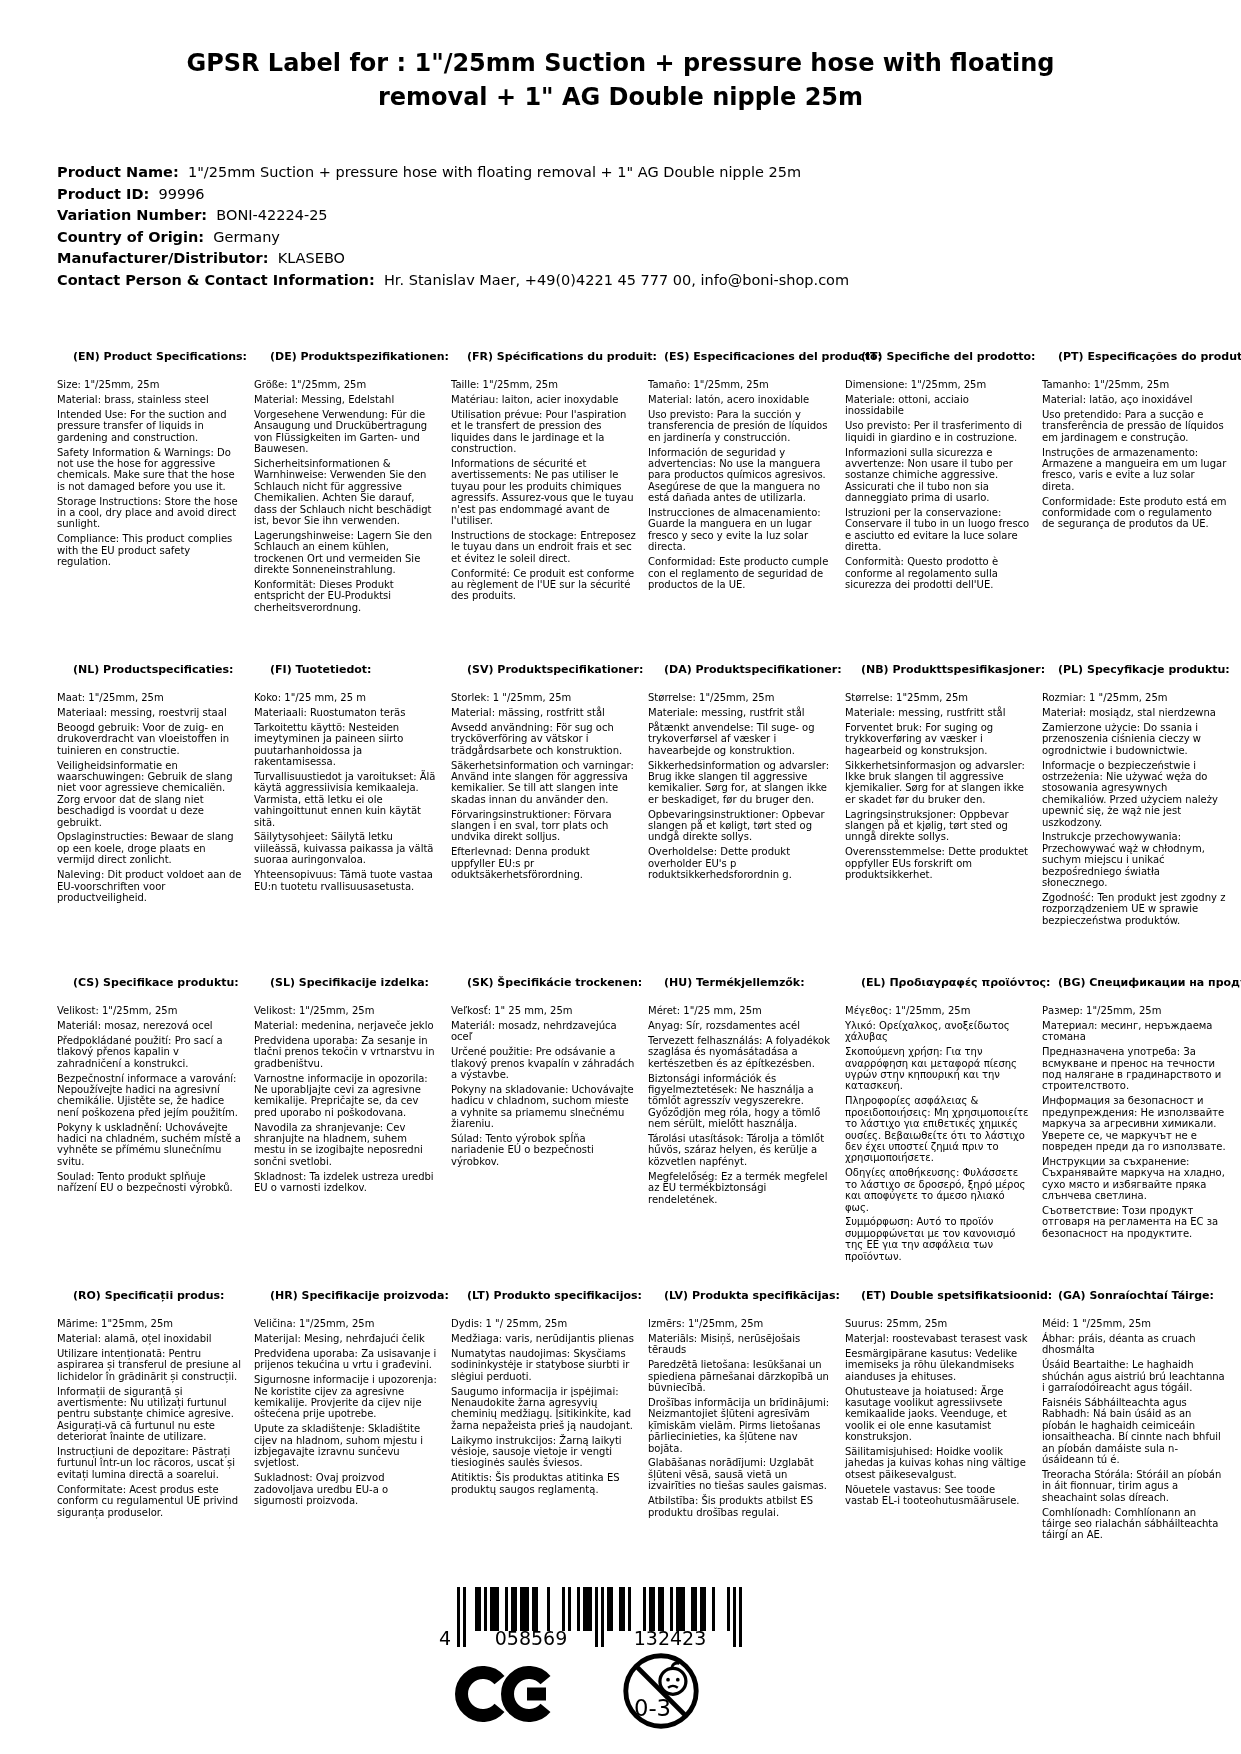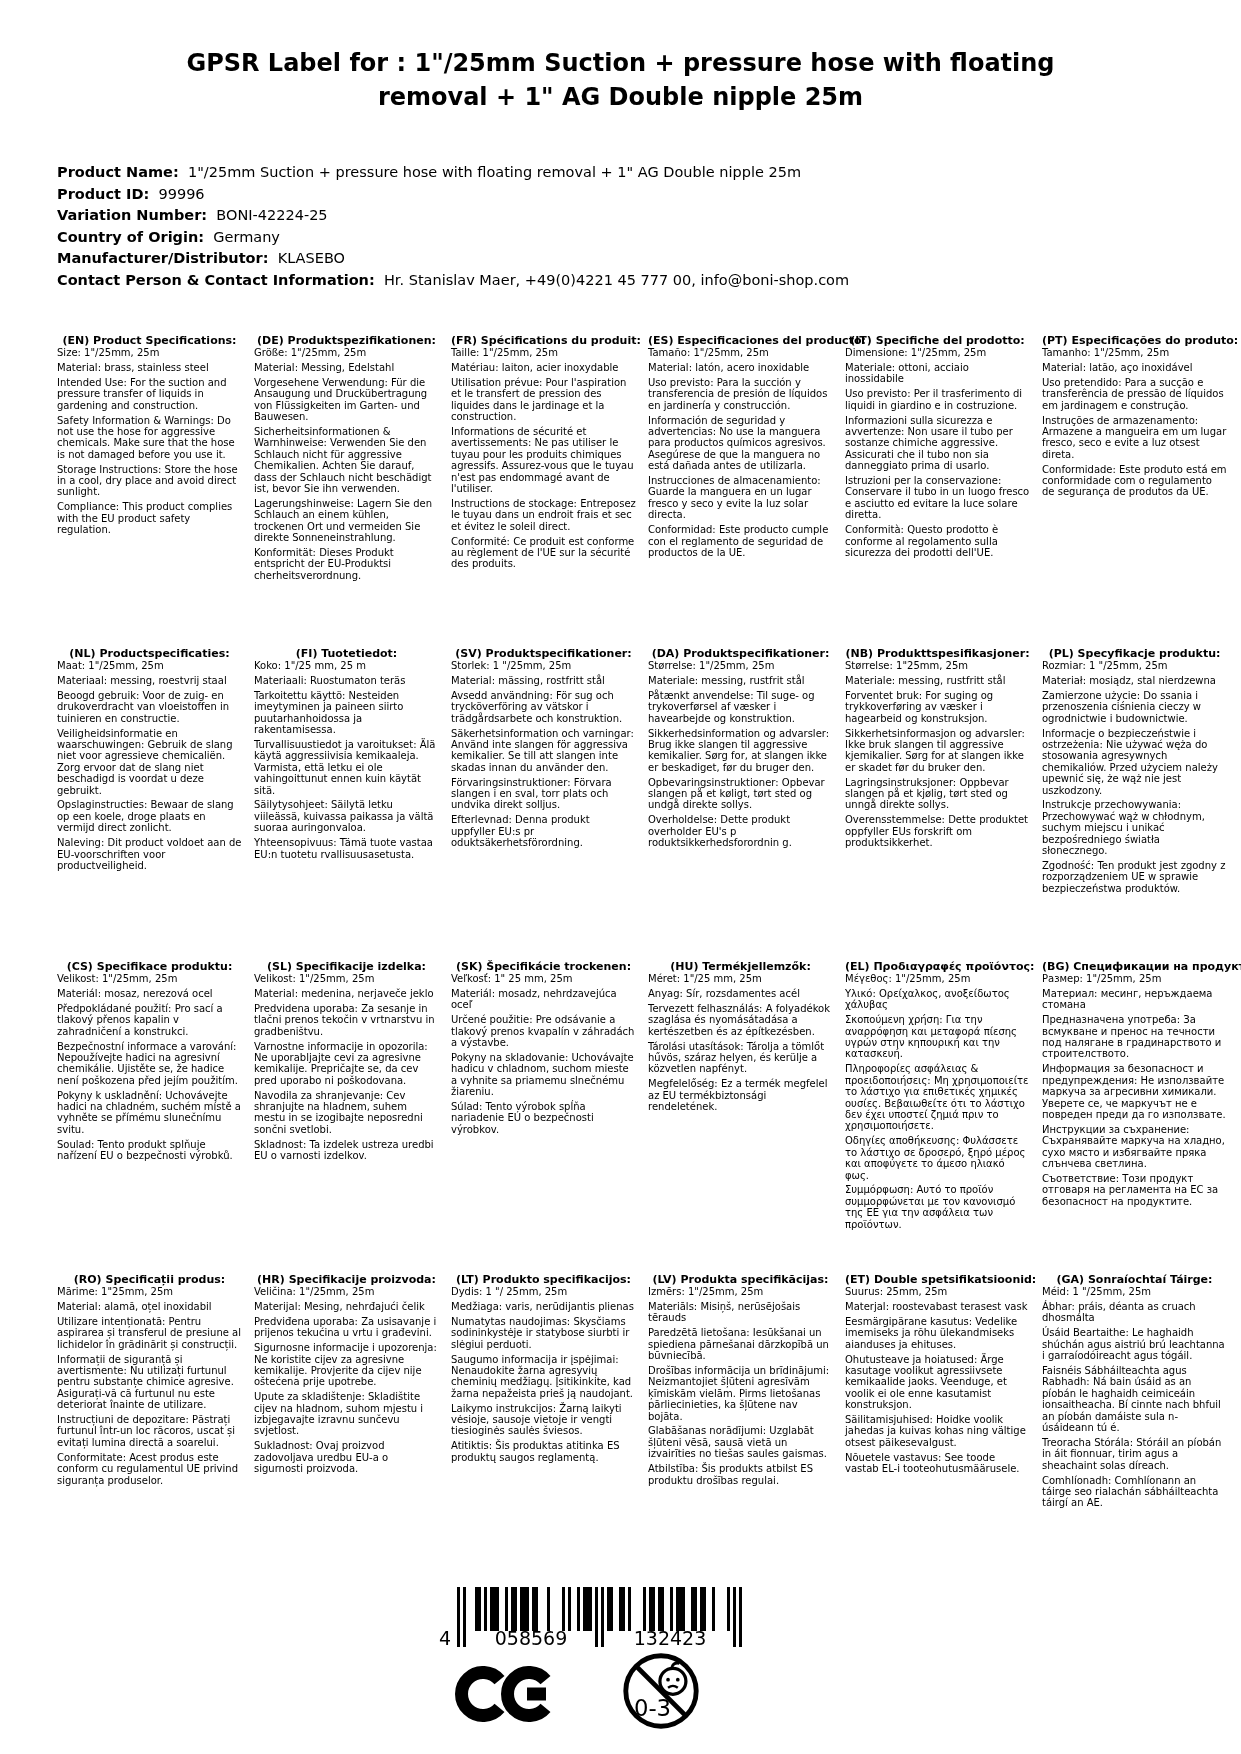--- a/index.html
+++ b/index.html
@@ -6,21 +6,21 @@
   .page{position:relative;width:1241px;height:1754px;background:#ffffff;color:#000;
         font-family:"DejaVu Sans",sans-serif;overflow:hidden;}
   .title{position:absolute;top:46px;left:0;right:0;text-align:center;}
   .title span{display:inline-block;max-width:980px;font-size:24px;font-weight:bold;line-height:34px;}
   .product-info{position:absolute;top:162px;left:57px;font-size:14.5px;line-height:21.5px;}
   .pi-label{font-weight:bold;}
   .pi-value{font-weight:normal;}
   .specs-grid{position:absolute;top:334px;left:57px;width:1172px;display:grid;
               grid-template-columns:repeat(6,185px);column-gap:12px;grid-auto-rows:313px;}
   .spec-block{font-size:10px;line-height:11.4px;overflow:visible;}
-  .spec-heading{font-weight:bold;font-size:11px;line-height:13px;white-space:nowrap;margin:0;text-align:center;}
+  .spec-heading{font-weight:bold;font-size:11px;line-height:13px;white-space:nowrap;margin:16px;}
   .spec-par{margin:0 0 3.5px 0;}
   .barcode{position:absolute;top:1585px;left:437px;}
   .barcode text{font-family:"DejaVu Sans",sans-serif;}
   .ce-mark{position:absolute;top:1666px;left:455px;}
   .age-warning{position:absolute;top:1652px;left:622px;}
 </style>
 </head>
 <body>
 
 <div class="page">
@@ -82,21 +82,21 @@
         <p class="spec-par">Uso previsto: Per il trasferimento di liquidi in giardino e in costruzione.</p>
         <p class="spec-par">Informazioni sulla sicurezza e avvertenze: Non usare il tubo per sostanze chimiche aggressive. Assicurati che il tubo non sia danneggiato prima di usarlo.</p>
         <p class="spec-par">Istruzioni per la conservazione: Conservare il tubo in un luogo fresco e asciutto ed evitare la luce solare diretta.</p>
         <p class="spec-par">Conformità: Questo prodotto è conforme al regolamento sulla sicurezza dei prodotti dell'UE.</p>
       </div>
       <div class="spec-block">
         <div class="spec-heading">(PT) Especificações do produto:</div>
         <p class="spec-par">Tamanho: 1"/25mm, 25m</p>
         <p class="spec-par">Material: latão, aço inoxidável</p>
         <p class="spec-par">Uso pretendido: Para a sucção e transferência de pressão de líquidos em jardinagem e construção.</p>
-        <p class="spec-par">Instruções de armazenamento: Armazene a mangueira em um lugar fresco, seco e evite a luz otsest direta.</p>
+        <p class="spec-par">Instruções de armazenamento: Armazene a mangueira em um lugar fresco, varis e evite a luz solar direta.</p>
         <p class="spec-par">Conformidade: Este produto está em conformidade com o regulamento de segurança de produtos da UE.</p>
       </div>
       <div class="spec-block">
         <div class="spec-heading">(NL) Productspecificaties:</div>
         <p class="spec-par">Maat: 1"/25mm, 25m</p>
         <p class="spec-par">Materiaal: messing, roestvrij staal</p>
         <p class="spec-par">Beoogd gebruik: Voor de zuig- en drukoverdracht van vloeistoffen in tuinieren en constructie.</p>
         <p class="spec-par">Veiligheidsinformatie en waarschuwingen: Gebruik de slang niet voor agressieve chemicaliën. Zorg ervoor dat de slang niet beschadigd is voordat u deze gebruikt.</p>
         <p class="spec-par">Opslaginstructies: Bewaar de slang op een koele, droge plaats en vermijd direct zonlicht.</p>
         <p class="spec-par">Naleving: Dit product voldoet aan de EU-voorschriften voor productveiligheid.</p>
@@ -170,20 +170,21 @@
         <p class="spec-par">Materiál: mosadz, nehrdzavejúca oceľ</p>
         <p class="spec-par">Určené použitie: Pre odsávanie a tlakový prenos kvapalín v záhradách a výstavbe.</p>
         <p class="spec-par">Pokyny na skladovanie: Uchovávajte hadicu v chladnom, suchom mieste a vyhnite sa priamemu slnečnému žiareniu.</p>
         <p class="spec-par">Súlad: Tento výrobok spĺňa nariadenie EÚ o bezpečnosti výrobkov.</p>
       </div>
       <div class="spec-block">
         <div class="spec-heading">(HU) Termékjellemzők:</div>
         <p class="spec-par">Méret: 1"/25 mm, 25m</p>
         <p class="spec-par">Anyag: Sír, rozsdamentes acél</p>
         <p class="spec-par">Tervezett felhasználás: A folyadékok szaglása és nyomásátadása a kertészetben és az építkezésben.</p>
+        <p class="spec-par">Biztonsági információk és figyelmeztetések: Ne használja a tömlőt agresszív vegyszerekre. Győződjön meg róla, hogy a tömlő nem sérült, mielőtt használja.</p>
         <p class="spec-par">Tárolási utasítások: Tárolja a tömlőt hűvös, száraz helyen, és kerülje a közvetlen napfényt.</p>
         <p class="spec-par">Megfelelőség: Ez a termék megfelel az EU termékbiztonsági rendeletének.</p>
       </div>
       <div class="spec-block">
         <div class="spec-heading">(EL) Προδιαγραφές προϊόντος:</div>
         <p class="spec-par">Μέγεθος: 1"/25mm, 25m</p>
         <p class="spec-par">Υλικό: Ορείχαλκος, ανοξείδωτος χάλυβας</p>
         <p class="spec-par">Σκοπούμενη χρήση: Για την αναρρόφηση και μεταφορά πίεσης υγρών στην κηπουρική και την κατασκευή.</p>
         <p class="spec-par">Πληροφορίες ασφάλειας &amp; προειδοποιήσεις: Μη χρησιμοποιείτε το λάστιχο για επιθετικές χημικές ουσίες. Βεβαιωθείτε ότι το λάστιχο δεν έχει υποστεί ζημιά πριν το χρησιμοποιήσετε.</p>
         <p class="spec-par">Οδηγίες αποθήκευσης: Φυλάσσετε το λάστιχο σε δροσερό, ξηρό μέρος και αποφύγετε το άμεσο ηλιακό φως.</p>

